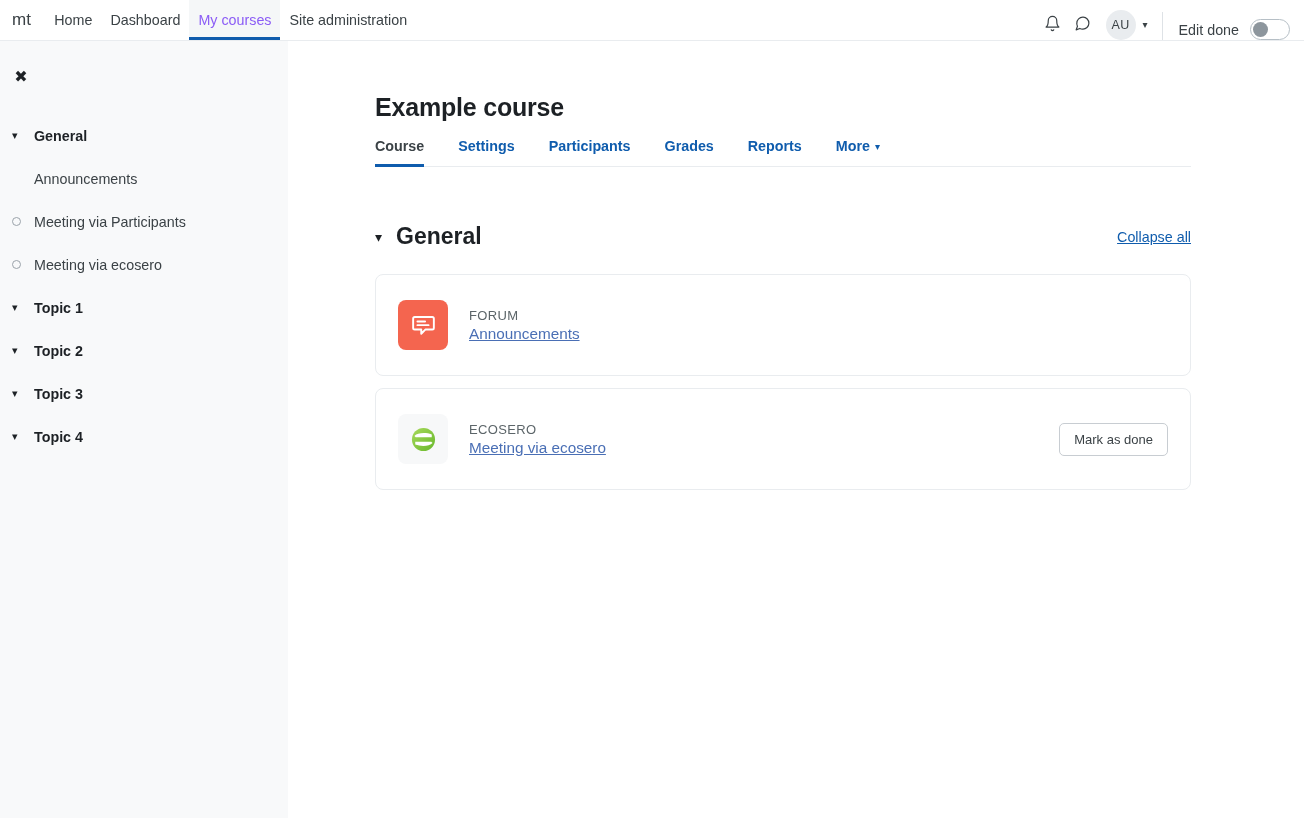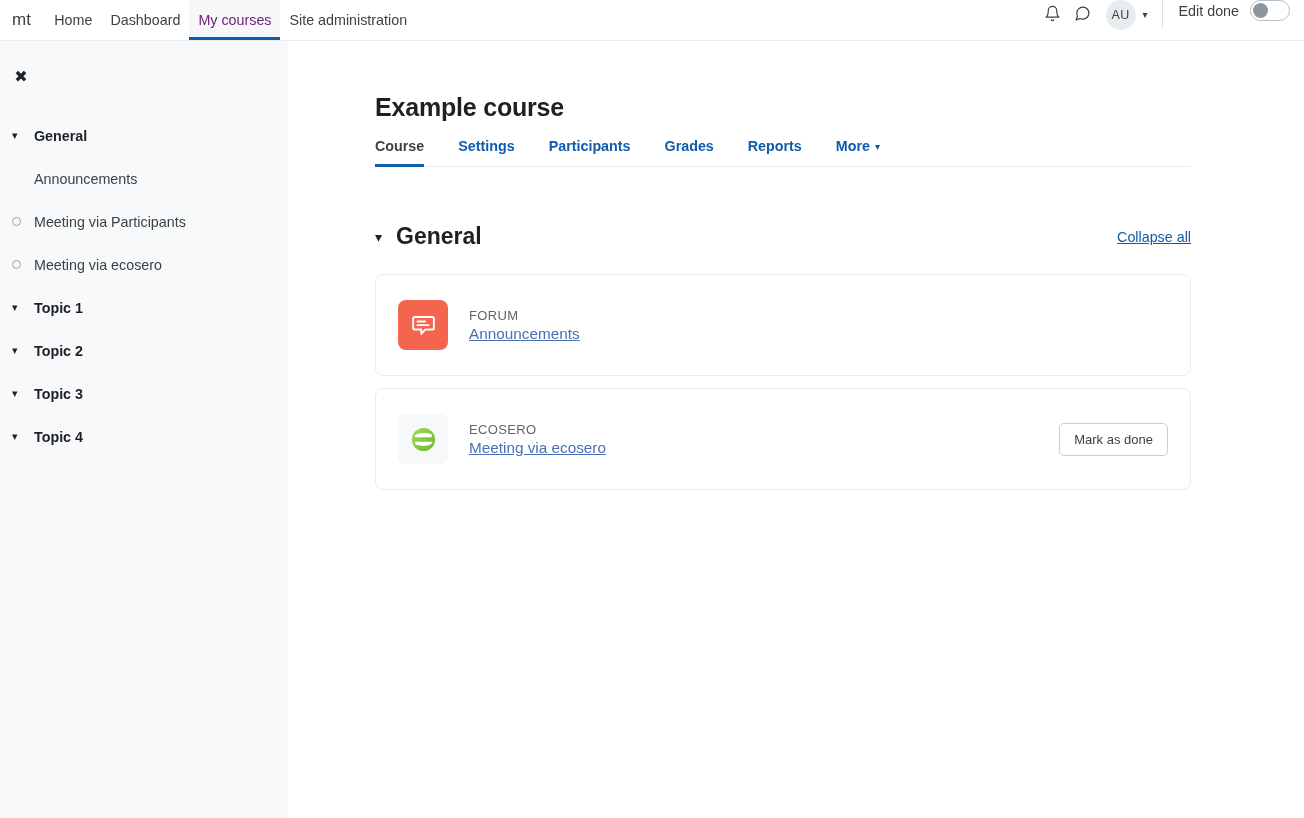--- a/index.html
+++ b/index.html
@@ -28,30 +28,30 @@
   .navlink {
     display: flex; align-items: center;
     padding: 0 9px;
     font-size: 14.3px; color: #3b4246;
     text-decoration: none;
     position: relative;
     white-space: nowrap;
   }
   .navlink.active {
     background: #f5f7f8;
-    color: #701a75;
+    color: #8b5cf6;
   }
   .navlink.active::after {
     content: ""; position: absolute;
     left: 0; right: 0; bottom: 0; height: 3px;
     background: #0f5cad;
   }
   .nav-right {
     margin-left: auto;
-    display: flex; align-items: flex-start;
+    display: flex; align-items: flex-end;
     padding-right: 14px;
   }
   .icon-btn {
     width: 30px; height: 30px;
     display: flex; align-items: center; justify-content: center;
     color: #3b4246;
     cursor: pointer;
   }
   .avatar-wrap {
     display: flex; align-items: center;

